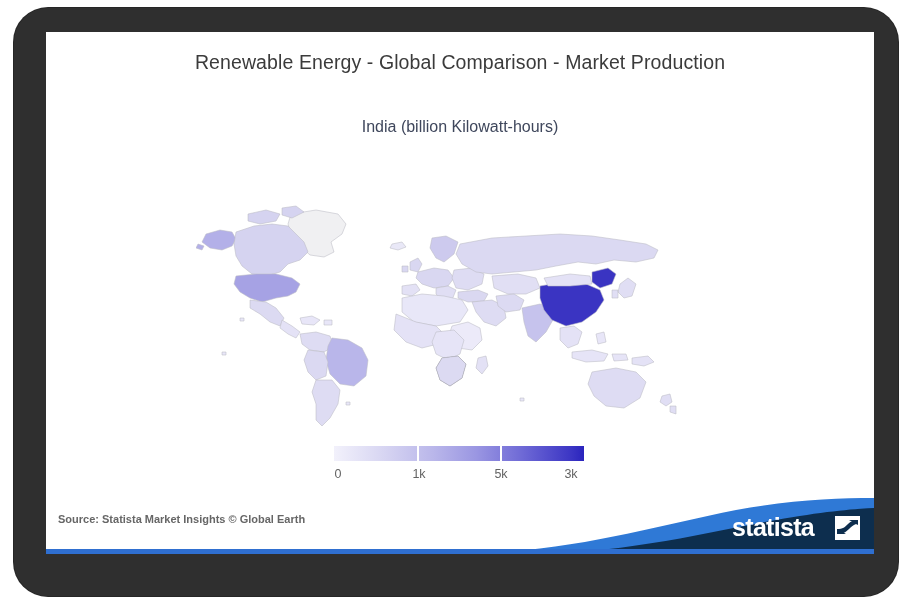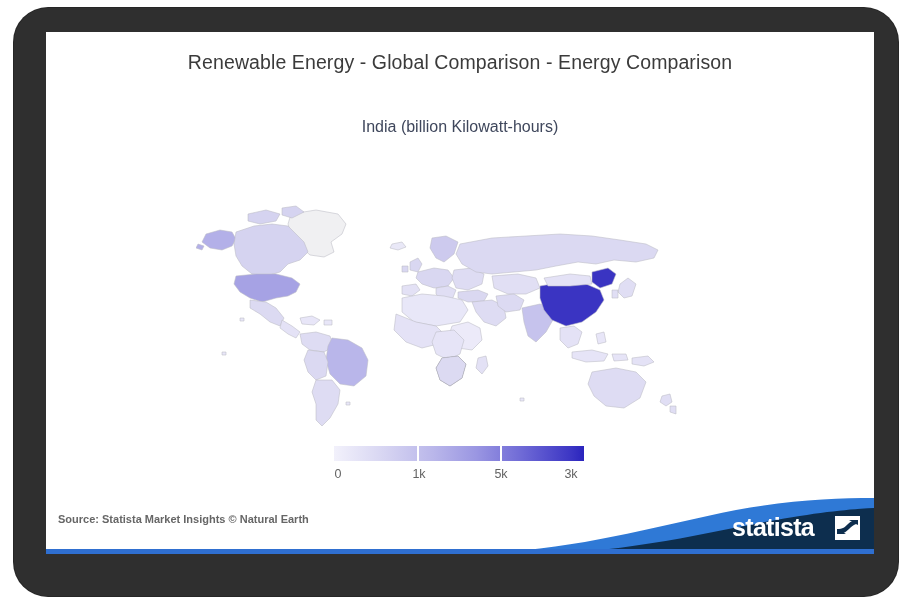--- a/index.html
+++ b/index.html
@@ -181,21 +181,21 @@
   }
 </style>
 </head>
 <body>
 
 <div id="bezel-inner"></div>
 <div id="bezel">
 
   <div id="card">
 
-    <div id="title">Renewable Energy - Global Comparison - Energy Comparison</div>
+    <div id="title">Renewable Energy - Global Comparison - Market Production</div>
     <div id="subtitle">India (billion Kilowatt-hours)</div>
 
     <div id="map-wrap">
       <svg id="map-svg" viewBox="0 0 500 250" preserveAspectRatio="xMidYMid meet">
         <g>
 
           <path class="ctry" fill="#f0f0f2" d="M95 14 L120 10 L142 14 L150 24 L146 34 L135 42 L138 52 L128 57 L114 55 L104 46 L96 36 L92 24 Z"></path>
 
           <path class="ctry" fill="#b3b0e8" d="M10 34 L24 30 L36 32 L40 39 L36 46 L26 50 L14 48 L6 42 Z M2 44 L8 46 L6 50 L0 48 Z"></path>
 
@@ -295,21 +295,21 @@
         <span class="legend-tick" style="left:237px">3k</span>
       </div>
     </div>
 
     <div id="footer">
       <svg id="wave-svg" viewBox="0 0 828 56" preserveAspectRatio="none">
         <path fill="#2f79d6" d="M400 56 C520 56 600 30 690 12 C745 2 790 0 828 0 L828 56 Z"></path>
         <path fill="#0d2e4e" d="M470 56 C580 56 650 36 730 22 C775 14 805 11 828 10 L828 56 Z"></path>
       </svg>
 
-      <div id="source">Source: Statista Market Insights © Natural Earth</div>
+      <div id="source">Source: Statista Market Insights © Global Earth</div>
 
       <div id="logo">
         <span id="logo-text">statista</span>
         <span id="logo-mark">
           <svg width="25" height="24" viewBox="0 0 25 24">
             <rect x="0" y="0" width="25" height="24" fill="#ffffff"></rect>
             <path fill="#0d2e4e" d="M2 18 L2 13 C8 13 10 11 13 8 C16 5 19 4 23 4 L23 8 C19 8 17 10 14 13 C11 16 8 18 2 18 Z"></path>
             <path fill="#0d2e4e" d="M2 18 L11 18 L2 13 Z"></path>
             <path fill="#0d2e4e" d="M23 4 L14 4 L23 9 Z"></path>
           </svg>

